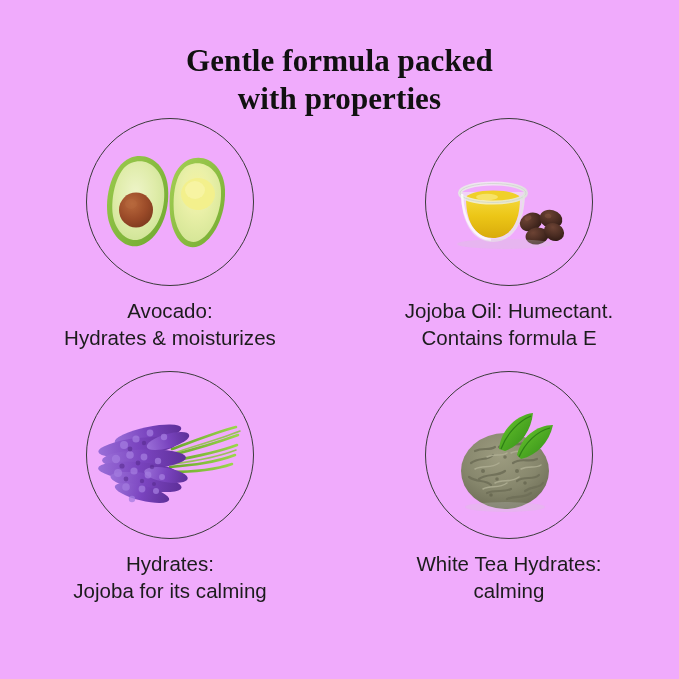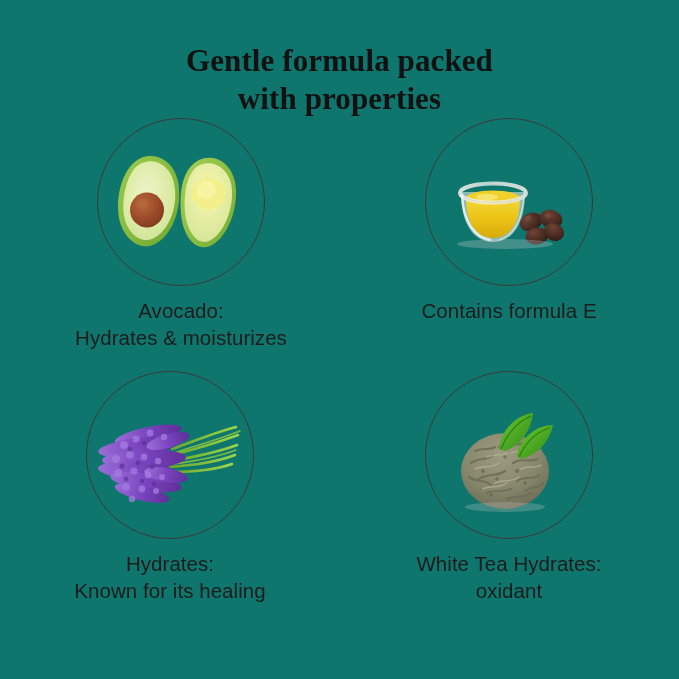--- a/index.html
+++ b/index.html
@@ -4,21 +4,21 @@
 <style>
   html, body {
     margin: 0;
     padding: 0;
     background: #ffffff;
   }
   #page {
     position: relative;
     width: 679px;
     height: 679px;
-    background: #0f766e;
+    background: #f0abfc;
     overflow: hidden;
     font-family: "Liberation Sans", sans-serif;
   }
 
   
   .title-block {
     position: absolute;
     left: 0;
     top: 42px;
     width: 679px;
@@ -39,21 +39,21 @@
     position: absolute;
     left: 0;
     top: 118px;
     width: 679px;
   }
   .cell {
     position: absolute;
     width: 340px;
     text-align: center;
   }
-  .cell.c-tl { left: 0px;   top: 0px; margin-left: 11px;   }
+  .cell.c-tl { left: 0px;   top: 0px;   }
   .cell.c-tr { left: 339px; top: 0px;   }
   .cell.c-bl { left: 0px;   top: 253px; }
   .cell.c-br { left: 339px; top: 253px; }
 
   .circle-wrap {
     position: relative;
     width: 168px;
     height: 168px;
     margin: 0 auto;
   }
@@ -190,20 +190,21 @@
             <ellipse cx="129" cy="114" rx="10.5" ry="8.5" fill="url(#seedG)" transform="rotate(26 129 114)"></ellipse>
             <ellipse cx="103" cy="100" rx="3.6" ry="2.4" fill="#8a5a44" opacity="0.45" transform="rotate(-22 103 100)"></ellipse>
             <ellipse cx="123" cy="98" rx="3.4" ry="2.2" fill="#8a5a44" opacity="0.4" transform="rotate(14 123 98)"></ellipse>
           </g>
 
           <ellipse cx="80" cy="126" rx="48" ry="5" fill="#cfcfcf" opacity="0.28"></ellipse>
         </svg>
         <div class="ring"></div>
       </div>
       <div class="caption">
+        <span class="cline">Jojoba Oil: Humectant.</span>
         <span class="cline">Contains formula E</span>
       </div>
     </div>
 
     <div class="cell c-bl">
       <div class="circle-wrap">
         <svg class="art" viewBox="0 0 168 168">
           <defs>
             <linearGradient id="stemG" x1="0" y1="0" x2="1" y2="0">
               <stop offset="0%" stop-color="#6ba72c"></stop>
@@ -265,21 +266,21 @@
             <circle cx="66" cy="96" r="2.2"></circle>
               <circle cx="40" cy="108" r="2.4"></circle>
             <circle cx="56" cy="110" r="2.2"></circle>
               <circle cx="68" cy="113" r="2"></circle>
           </g>
         </svg>
         <div class="ring"></div>
       </div>
       <div class="caption">
         <span class="cline">Hydrates:</span>
-        <span class="cline">Known for its healing</span>
+        <span class="cline">Jojoba for its calming</span>
       </div>
     </div>
 
     <div class="cell c-br">
       <div class="circle-wrap">
         <svg class="art" viewBox="0 0 168 168">
           <defs>
             <radialGradient id="pileG" cx="45%" cy="30%" r="75%">
               <stop offset="0%" stop-color="#9d9c80"></stop>
               <stop offset="60%" stop-color="#86866c"></stop>
@@ -328,18 +329,18 @@
             <path d="M92 84 C96 66 112 54 128 54 C124 72 112 84 96 88 Z" fill="url(#freshLeafG)"></path>
             <path d="M94 86 C100 72 112 60 125 57" fill="none" stroke="#1f6b10" stroke-width="1.2" opacity="0.7"></path>
           </g>
 
           <ellipse cx="80" cy="136" rx="40" ry="5" fill="#cfcfcf" opacity="0.25"></ellipse>
         </svg>
         <div class="ring"></div>
       </div>
       <div class="caption">
         <span class="cline">White Tea Hydrates:</span>
-        <span class="cline">oxidant</span>
+        <span class="cline">calming</span>
       </div>
     </div>
 
   </div>
 </div>
 
 </body></html>

